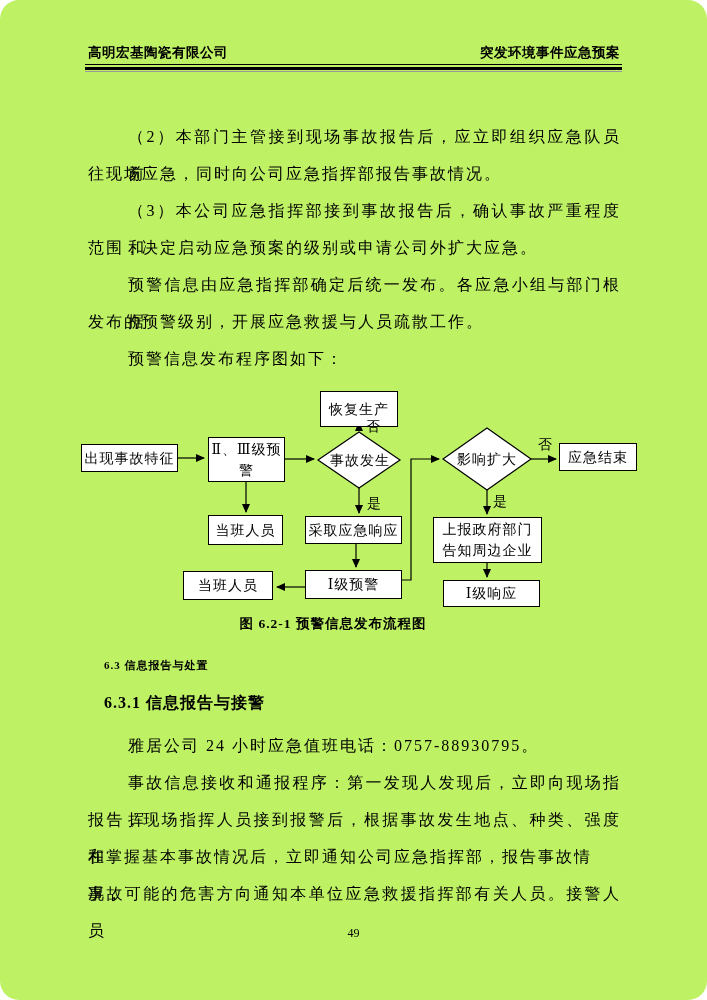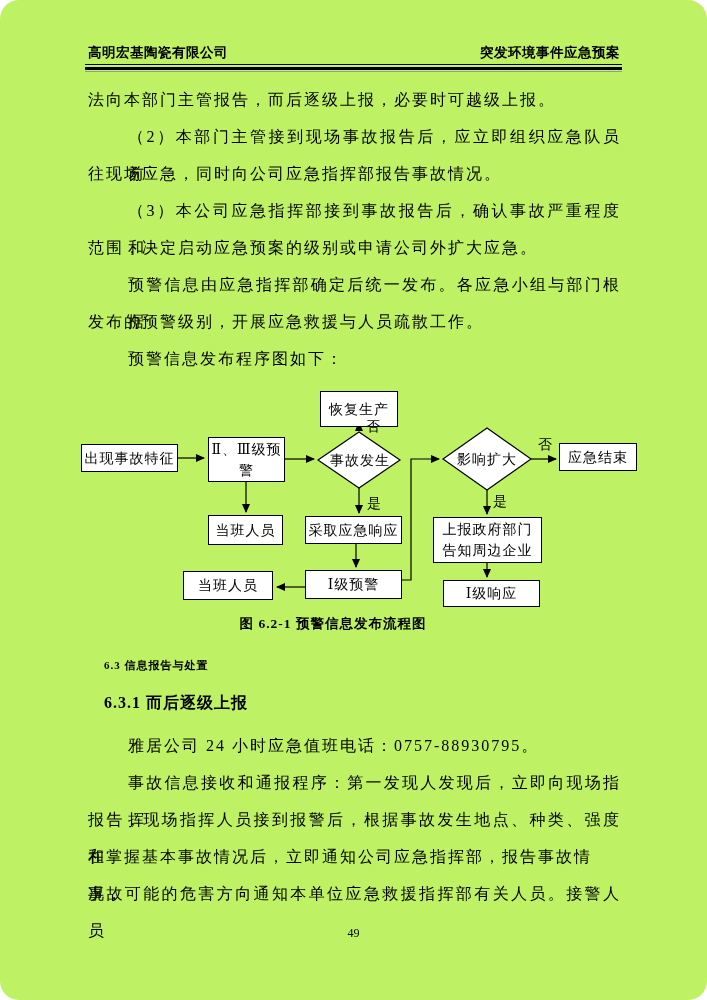--- a/index.html
+++ b/index.html
@@ -43,23 +43,20 @@
 <body>
 
 <div class="page">
 
   <div class="hdr hdr-left">高明宏基陶瓷有限公司</div>
   <div class="hdr hdr-right">突发环境事件应急预案</div>
   <div class="rule rule-thin"></div>
   <div class="rule rule-thick"></div>
   <div class="rule rule-gray"></div>
 
-  <div class="para" style="top:81px">
-    <div class="tline">法向本部门主管报告，而后逐级上报，必要时可越级上报。</div>
-  </div>
   <div class="para" style="top:118px">
     <div class="tline indent full">（2）本部门主管接到现场事故报告后，应立即组织应急队员前</div>
     <div class="tline">往现场应急，同时向公司应急指挥部报告事故情况。</div>
   </div>
   <div class="para" style="top:192px">
     <div class="tline indent full">（3）本公司应急指挥部接到事故报告后，确认事故严重程度和</div>
     <div class="tline">范围，决定启动应急预案的级别或申请公司外扩大应急。</div>
   </div>
   <div class="para" style="top:266px">
     <div class="tline indent full">预警信息由应急指挥部确定后统一发布。各应急小组与部门根据</div>
@@ -109,21 +106,21 @@
   <div class="dlabel" style="left:457px;top:451px;width:60px">影响扩大</div>
 
   <div class="cond" style="left:366px;top:418px">否</div>
   <div class="cond" style="left:367px;top:495px">是</div>
   <div class="cond" style="left:538px;top:436px">否</div>
   <div class="cond" style="left:493px;top:493px">是</div>
 
   <div class="caption">图 6.2-1 预警信息发布流程图</div>
 
   <div class="h1">6.3 信息报告与处置</div>
-  <div class="h2">6.3.1 而后逐级上报</div>
+  <div class="h2">6.3.1 信息报告与接警</div>
 
   <div class="para" style="top:727px">
     <div class="tline indent">雅居公司 24 小时应急值班电话：0757-88930795。</div>
   </div>
   <div class="para" style="top:764px">
     <div class="tline indent full">事故信息接收和通报程序：第一发现人发现后，立即向现场指挥</div>
     <div class="tline full">报告，现场指挥人员接到报警后，根据事故发生地点、种类、强度和</div>
     <div class="tline">在掌握基本事故情况后，立即通知公司应急指挥部，报告事故情况，</div>
     <div class="tline full">事故可能的危害方向通知本单位应急救援指挥部有关人员。接警人员</div>
   </div>

